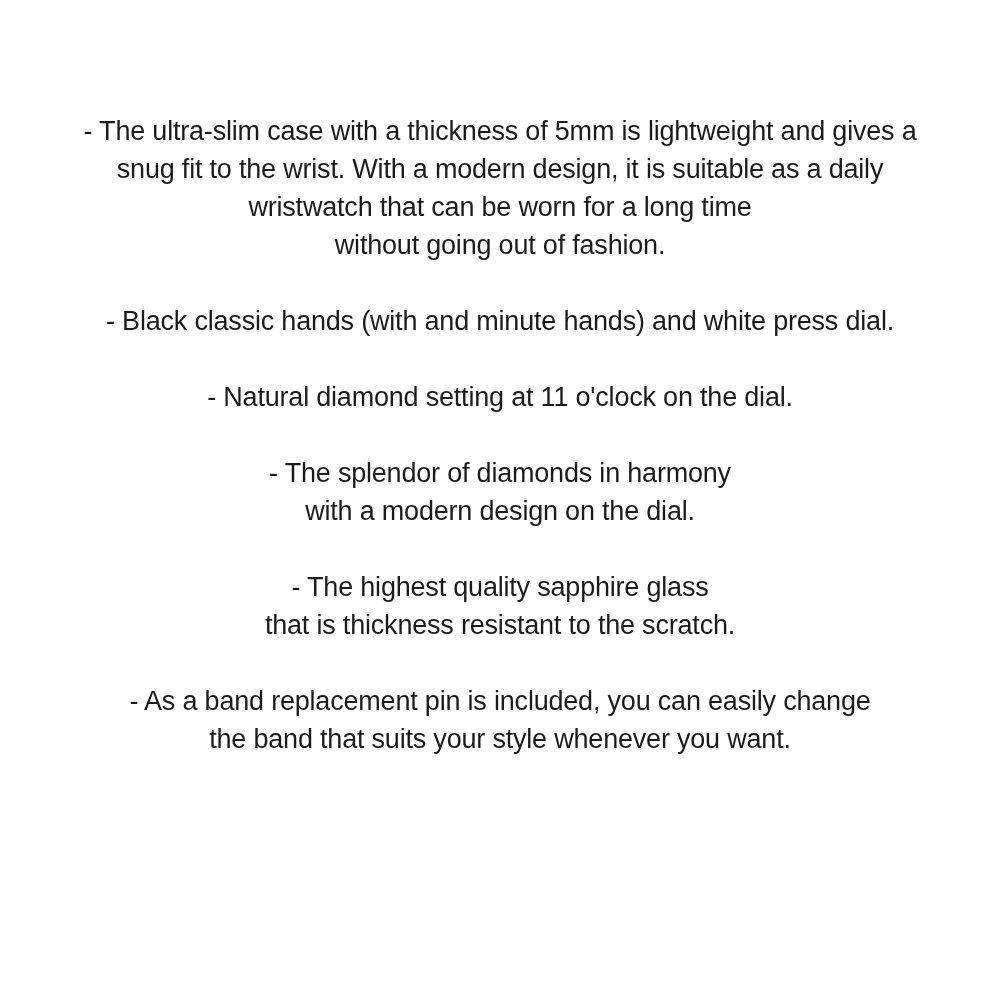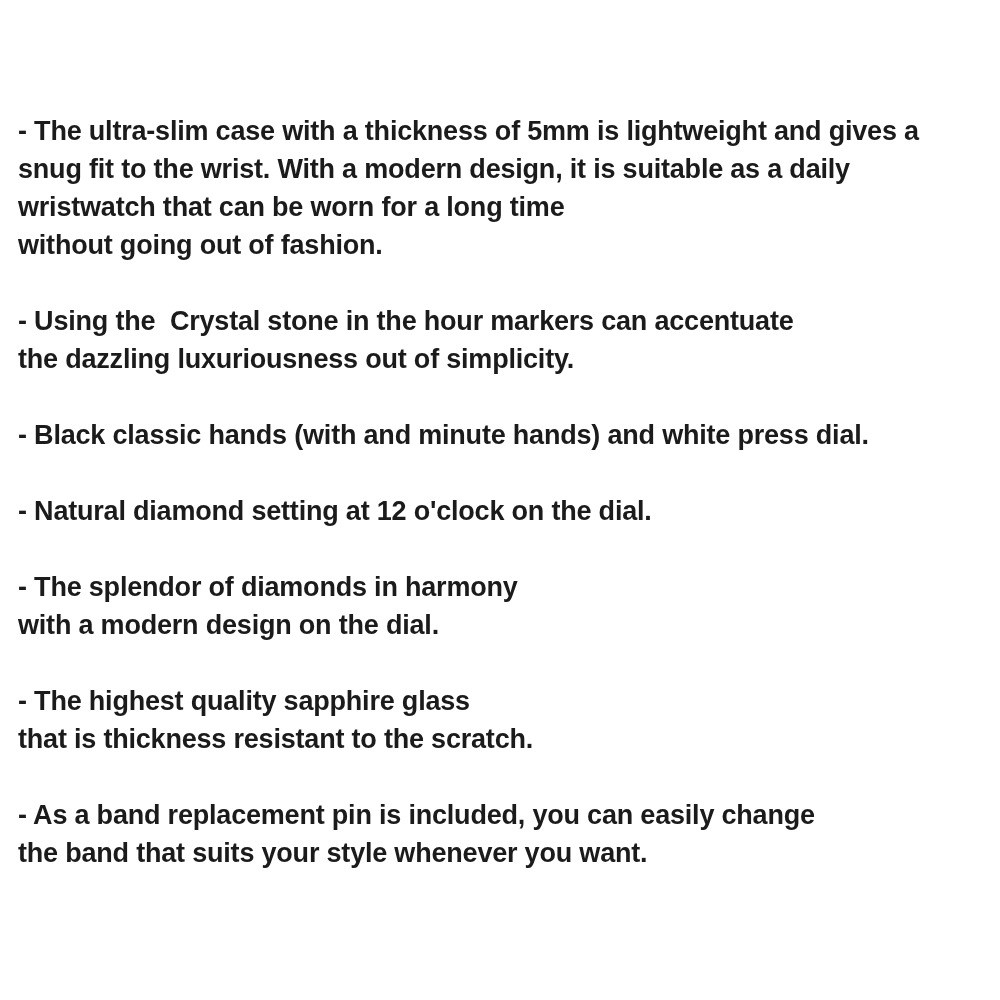--- a/index.html
+++ b/index.html
@@ -10,22 +10,21 @@
     width: 1000px;
     height: 1000px;
     overflow: hidden;
     background: var(--page-bg, #ffffff);
     font-family: "Liberation Sans", sans-serif;
   }
   .description {
     box-sizing: border-box;
     width: 1000px;
     padding: 112px 18px 0 18px;
-    text-align: left;
-    font-weight: bold;
+    text-align: center;
   }
   .para {
     white-space: pre-wrap;       
     font-size: 27px;
     line-height: 38px;
     letter-spacing: -0.2px;
     color: var(--text-color, #1b1b1b);
     margin: 0 0 38px 0;          
   }
   .para:last-child {
@@ -33,23 +32,21 @@
   }
 </style>
 </head>
 <body>
 
 <div class="description">
   <p class="para">- The ultra-slim case with a thickness of 5mm is lightweight and gives a
 snug fit to the wrist. With a modern design, it is suitable as a daily
 wristwatch that can be worn for a long time
 without going out of fashion.</p>
-  <p class="para">- Using the  Crystal stone in the hour markers can accentuate
-the dazzling luxuriousness out of simplicity.</p>
   <p class="para">- Black classic hands (with and minute hands) and white press dial.</p>
-  <p class="para">- Natural diamond setting at 12 o'clock on the dial.</p>
+  <p class="para">- Natural diamond setting at 11 o'clock on the dial.</p>
   <p class="para">- The splendor of diamonds in harmony
 with a modern design on the dial.</p>
   <p class="para">- The highest quality sapphire glass
 that is thickness resistant to the scratch.</p>
   <p class="para">- As a band replacement pin is included, you can easily change
 the band that suits your style whenever you want.</p>
 </div>
 
 </body></html>

